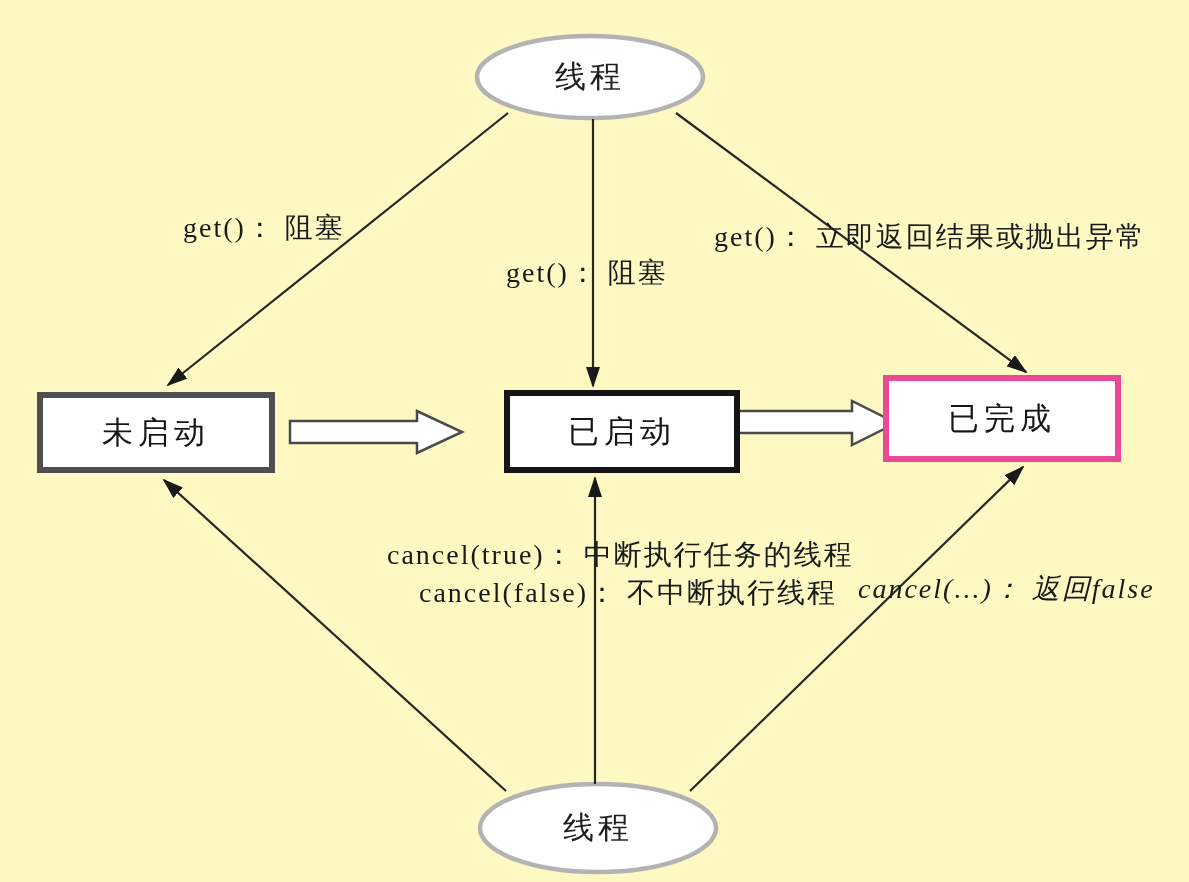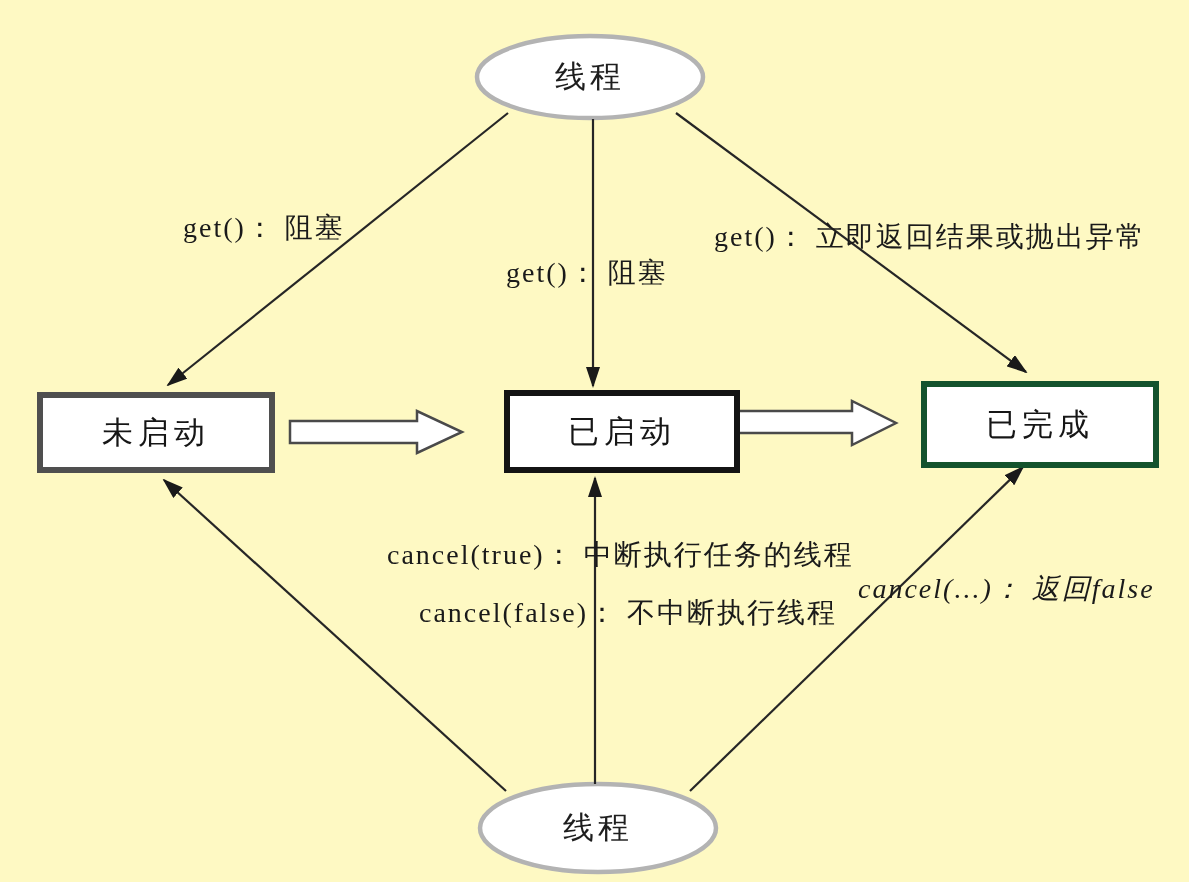--- a/index.html
+++ b/index.html
@@ -42,36 +42,36 @@
     display: flex;
     align-items: center;
     justify-content: center;
     font-size: 31px;
     letter-spacing: 5px;
     color: #161616;
     white-space: nowrap;
   }
   .state-box.not-started { left: 37px;  top: 392px; width: 238px; height: 81px; border: 6px solid #4f4f4f; }
   .state-box.started     { left: 504px; top: 390px; width: 236px; height: 83px; border: 6px solid #141414; }
-  .state-box.completed   { left: 921px; top: 375px; width: 238px; height: 87px; border: 6px solid #14532d; margin-top: 6px; }
+  .state-box.completed   { left: 883px; top: 375px; width: 238px; height: 87px; border: 6px solid #ec4899; }
 
   .edge-label {
     position: absolute;
     font-size: 28px;
     letter-spacing: 2px;
     line-height: 34px;
     color: #1a1a1a;
     white-space: nowrap;
   }
   .edge-label.get-left      { left: 183px; top: 211px; }
   .edge-label.get-middle    { left: 506px; top: 256px; }
   .edge-label.get-right     { left: 714px; top: 220px; }
   .edge-label.cancel-left   { left: 8px;   top: 578px; }
   .edge-label.cancel-mid-1  { left: 387px; top: 538px; }
-  .edge-label.cancel-mid-2  { left: 419px; top: 596px; }
+  .edge-label.cancel-mid-2  { left: 419px; top: 576px; }
   .edge-label.cancel-right  { left: 858px; top: 572px; font-style: italic; }
 </style>
 </head>
 <body>
 
 <div class="stage">
 
   <svg width="1189" height="882" viewBox="0 0 1189 882">
     <defs>
       <marker id="arrowhead" markerUnits="userSpaceOnUse" markerWidth="21" markerHeight="14" refX="19" refY="7" orient="auto">

